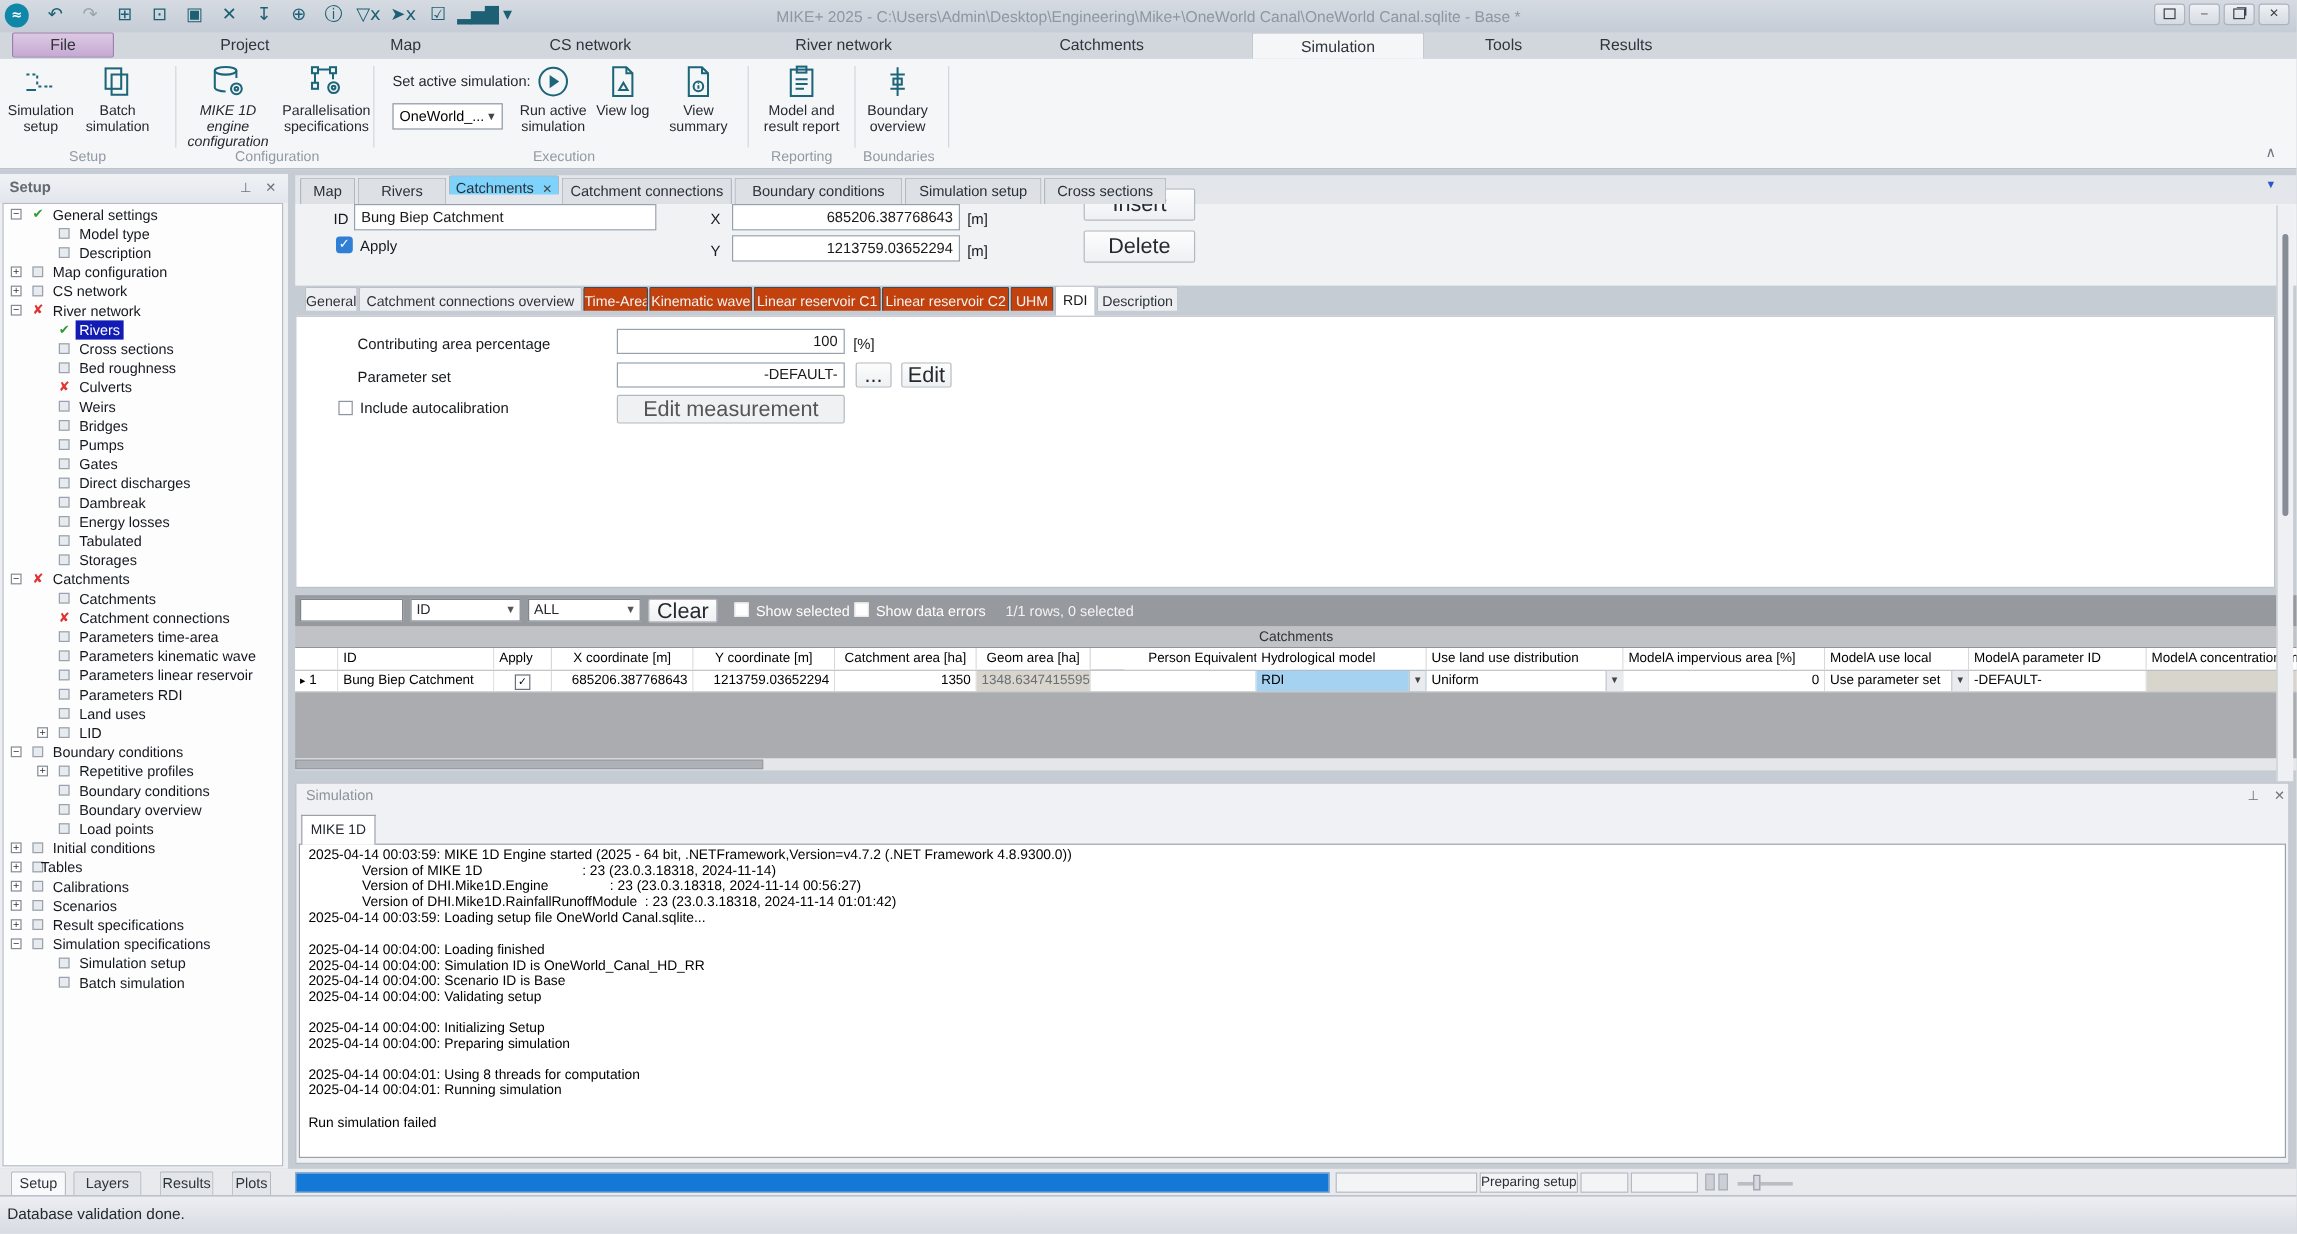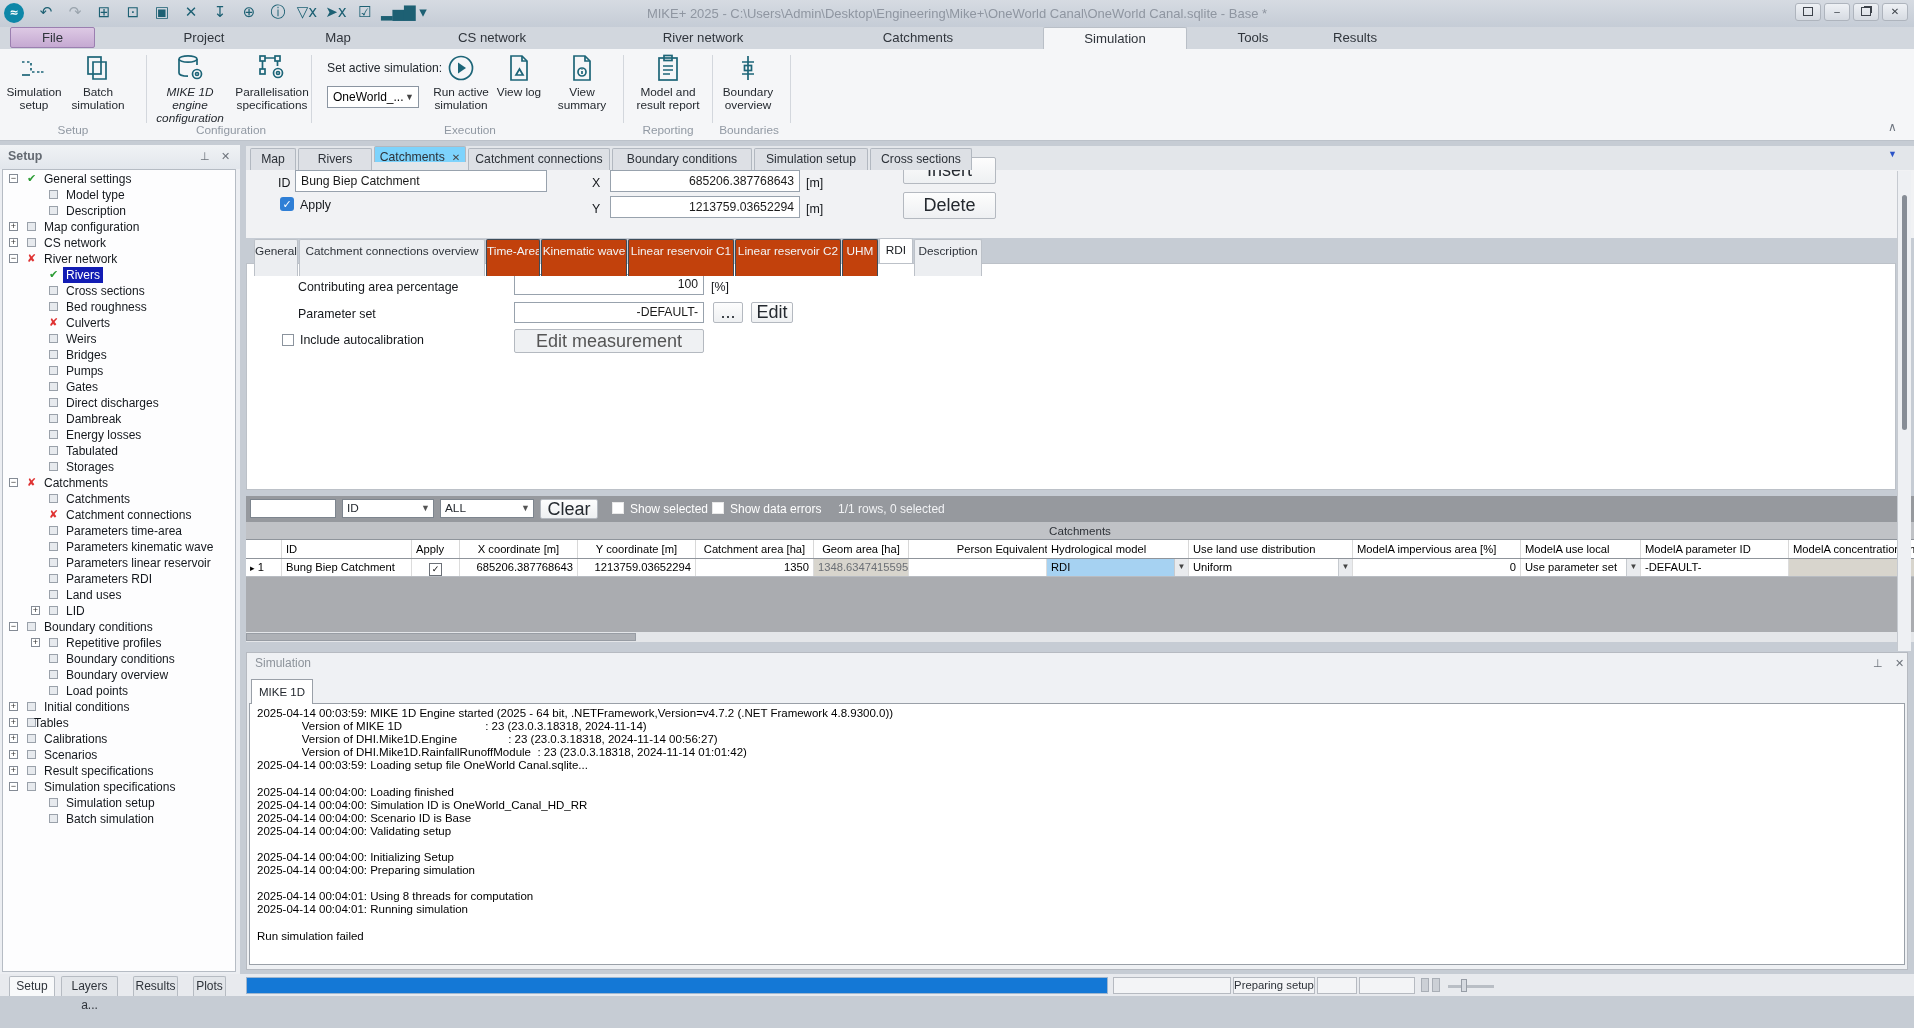--- a/index.html
+++ b/index.html
@@ -61,21 +61,21 @@
   .finput{position:absolute;background:#fff;border:1px solid #98a2ad;font-size:12.2px;line-height:20px;
           padding:0 5px;box-sizing:border-box;white-space:nowrap}
   .num{text-align:right}
   .fbtn{position:absolute;background:linear-gradient(#fdfdfd,#eef0f2);border:1px solid #b4b9c0;border-radius:2px;
         font-size:18px;text-align:center;color:#24292f;box-sizing:border-box}
   .bluechk{position:absolute;width:14px;height:14px;background:#2f7fd6;border-radius:3px;color:#fff;
            font-size:11px;line-height:14px;text-align:center}
   .graychk{position:absolute;width:12px;height:12px;background:#fff;border:1px solid #8b939d;box-sizing:border-box}
   
   #innertabs{position:absolute;left:246px;top:238px;width:1668px;height:25px;z-index:2}
-  .itab{position:absolute;top:1px;height:37px;font-size:11.8px;line-height:23px;text-align:center;
+  .itab{position:absolute;top:1px;height:20px;font-size:11.8px;line-height:23px;text-align:center;
         border:1px solid #bcc1c8;border-bottom:none;border-radius:2px 2px 0 0;box-sizing:border-box;white-space:nowrap;overflow:hidden}
   .itab.light{background:#eceef1;color:#2e333a}
   .itab.dark{background:#c2410c;color:#f2f4f6;border-color:#3e4c59}
   .itab.active{background:#fff;color:#16191d;top:0;height:25px;z-index:3}
   #rdipanel{position:absolute;left:246px;top:263px;width:1650px;height:227px;background:#fff;border:1px solid #bcc1c8;box-sizing:border-box;z-index:1}
   
   #filterbar{position:absolute;left:246px;top:496px;width:1668px;height:26px;background:#96999e;color:#fff;font-size:12px}
   .fcombo{position:absolute;top:3px;height:19px;background:#fff;border:1px solid #7d858e;box-sizing:border-box;color:#24292f}
   .fcombo .val{position:absolute;left:4px;top:0;line-height:17px;font-size:11.8px}
   .fcombo .car{position:absolute;right:3px;top:0;line-height:17px;font-size:9px;color:#555}
@@ -594,14 +594,17 @@
         <div class="pane status" style="left: 1233px; width: 82px;">Preparing setup</div>
         <div class="pane" style="left: 1317px; width: 40px;"></div>
         <div class="pane" style="left: 1359px; width: 56px;"></div>
       </div>
     <div class="mbtn" style="left:1421px"></div>
     <div class="mbtn" style="left:1432px"></div>
     <div id="ztrack" style="left:1448px"></div>
     <div id="zthumb" style="left:1461px"></div>
   </div>
 
+  <div id="statusbar">
+    <span class="t">Database validation done.</span>
+  </div>
 
 </div>
 
 </body></html>

